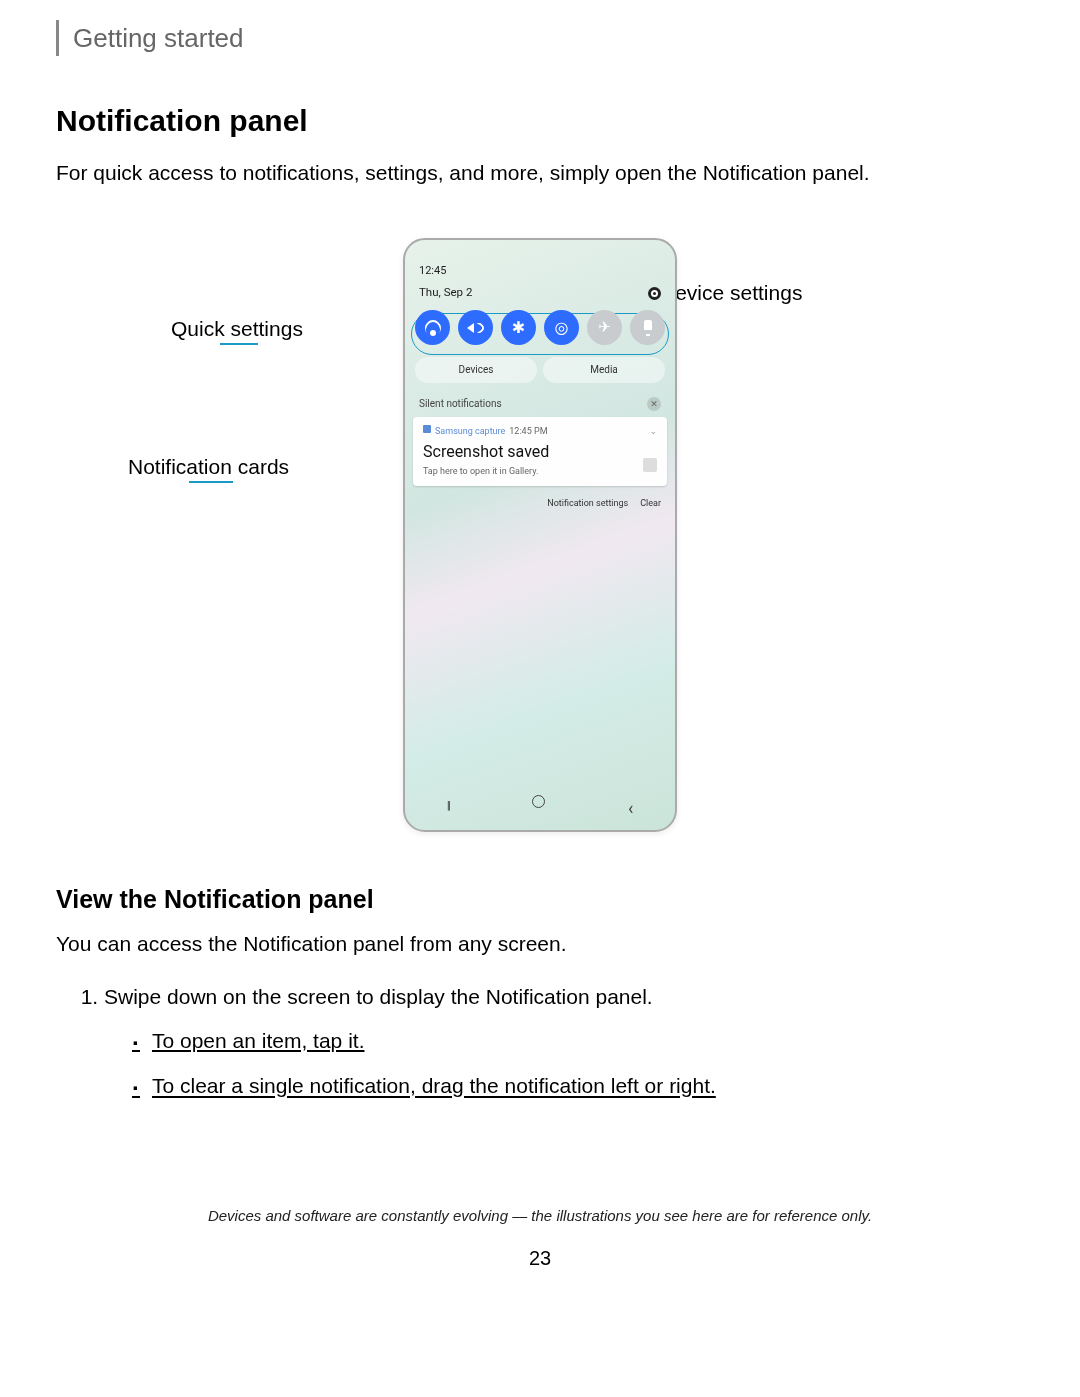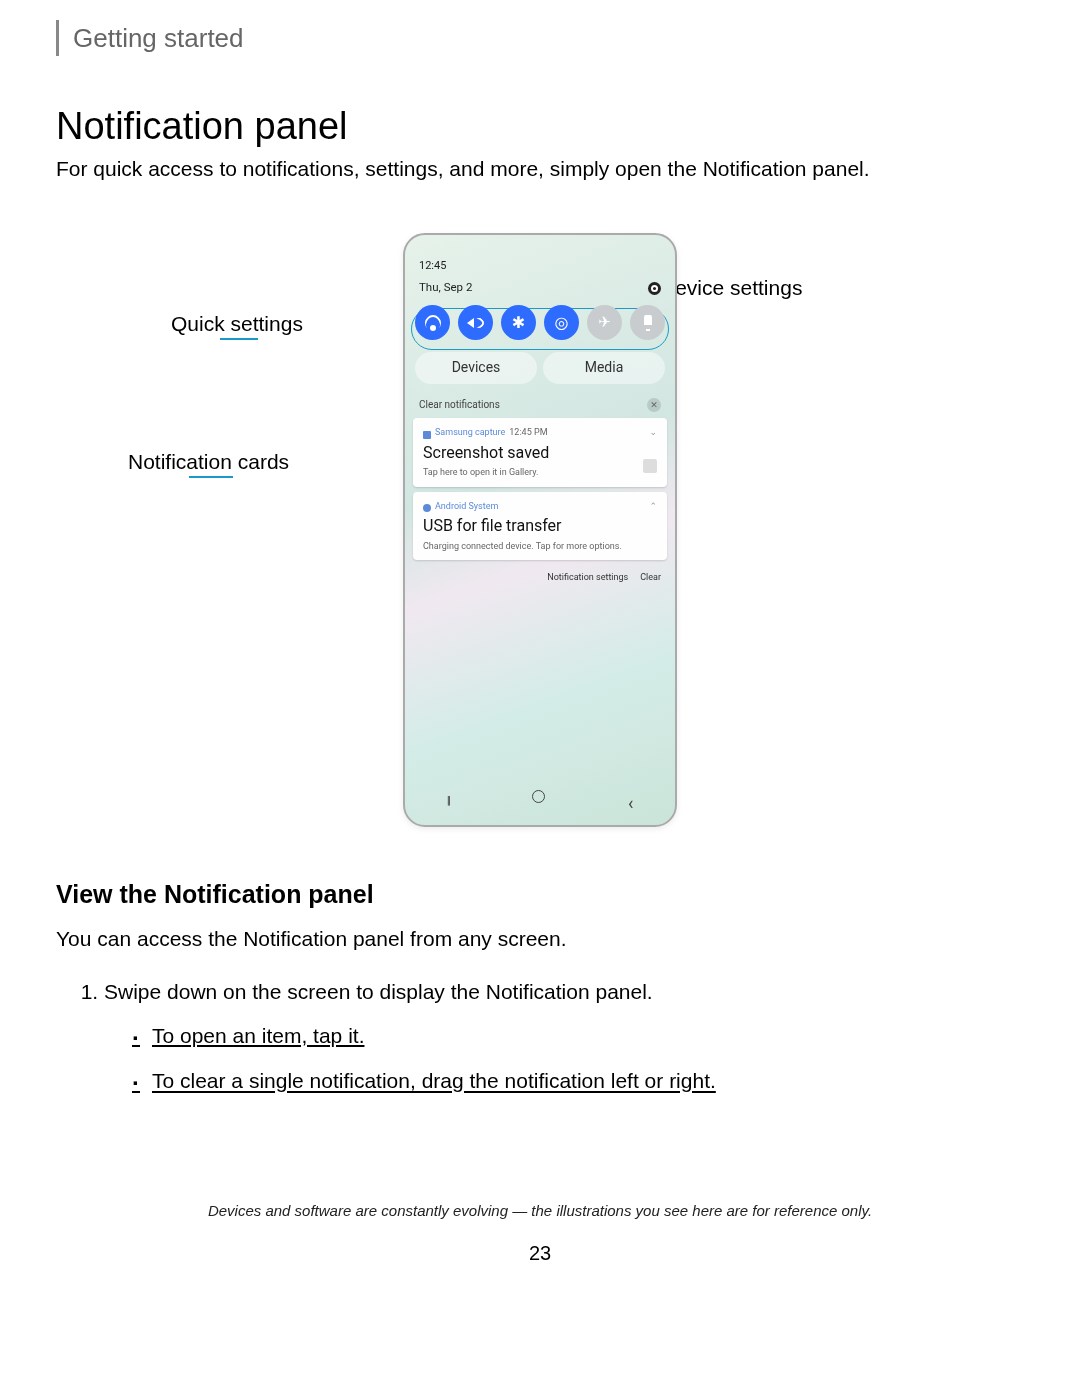--- a/index.html
+++ b/index.html
@@ -13,22 +13,23 @@
     }
     .breadcrumb {
       border-left: 3px solid #888;
       padding-left: 14px;
       color: #666;
       font-size: 26px;
       font-weight: 300;
       margin-bottom: 44px;
     }
     h1 {
-      font-size: 38px;
-      font-weight: 400;
+      font-size: 30px;
+      font-weight: 700;
+      margin-bottom: 16px;
     }
     .intro {
       font-size: 21px;
       margin-bottom: 50px;
     }
     .figure-wrap {
       display: flex;
       justify-content: center;
       margin-bottom: 50px;
       position: relative;
@@ -99,21 +100,21 @@
     .ic-plane::before { content:"✈"; font-size:15px; line-height:1; color:#fff;}
     .ic-torch::before { content:""; width:8px; height:10px; background:#fff; position:absolute; border-radius:2px 2px 0 0; top:10px;}
     .ic-torch::after { content:""; width:4px; height:2px; background:#fff; position:absolute; bottom:9px;}
     .media-row {
       display: flex; gap: 6px; padding: 0 10px 8px 10px;
     }
     .pill {
       flex:1; background: rgba(255,255,255,0.45);
       border-radius: 16px;
       text-align:center;
-      font-size: 14px;
+      font-size: 10px;
       padding: 6px 0;
       color: #333;
     }
     .silent-row {
       display:flex; justify-content:space-between; align-items:center;
       padding: 6px 14px 6px 14px;
       font-size: 10px;
       color: #444;
     }
     .close-x {
@@ -129,21 +130,21 @@
       box-shadow: 0 1px 2px rgba(0,0,0,0.15);
       margin-bottom: 5px;
       padding: 8px 10px;
       font-size: 9.5px;
       color: #333;
     }
     .notif-card .app-line {
       color: #5b8bd8;
       font-size: 9px;
       margin-bottom: 3px;
-      display:flex; align-items:flex-end; gap:4px;
+      display:flex; align-items:flex-start; gap:4px;
     }
     .notif-card .app-line .ts { color:#666; }
     .notif-card .title { font-size: 16px; color:#111; margin-bottom:2px;}
     .notif-card .sub { color:#666; font-size:9px;}
     .chev { margin-left:auto; color:#999; font-size:9px;}
     .below-links {
       display:flex; justify-content:flex-end; gap:12px;
       padding: 6px 14px 0 0;
       font-size: 9px;
       color:#333;
@@ -257,45 +258,36 @@
       <span class="qs-circle qs-off ic-plane"></span>
       <span class="qs-circle qs-off ic-torch"></span>
     </div>
 
     <div class="media-row">
       <div class="pill">Devices</div>
       <div class="pill">Media</div>
     </div>
 
     <div class="silent-row">
-      <span>Clear notifications</span>
+      <span>Silent notifications</span>
       <span class="close-x">✕</span>
     </div>
 
     <div class="notif-stack">
       <div class="notif-card">
         <div class="app-line">
           <span style="width:8px;height:8px;background:#5b8bd8;border-radius:1px;display:inline-block;"></span>
           <span>Samsung capture</span>
           <span class="ts">12:45 PM</span>
           <span class="chev">⌄</span>
         </div>
         <div class="title">Screenshot saved</div>
         <div class="sub">Tap here to open it in Gallery.</div>
         <div class="thumb"></div>
       </div>
-      <div class="notif-card">
-        <div class="app-line">
-          <span style="width:8px;height:8px;background:#5b8bd8;border-radius:50%;display:inline-block;"></span>
-          <span>Android System</span>
-          <span class="chev">⌃</span>
-        </div>
-        <div class="title">USB for file transfer</div>
-        <div class="sub">Charging connected device. Tap for more options.</div>
-      </div>
     </div>
 
     <div class="below-links">
       <span>Notification settings</span>
       <span>Clear</span>
     </div>
 
     <div class="nav-bar">
       <span class="nav-recent"></span>
       <span class="nav-home"></span>

